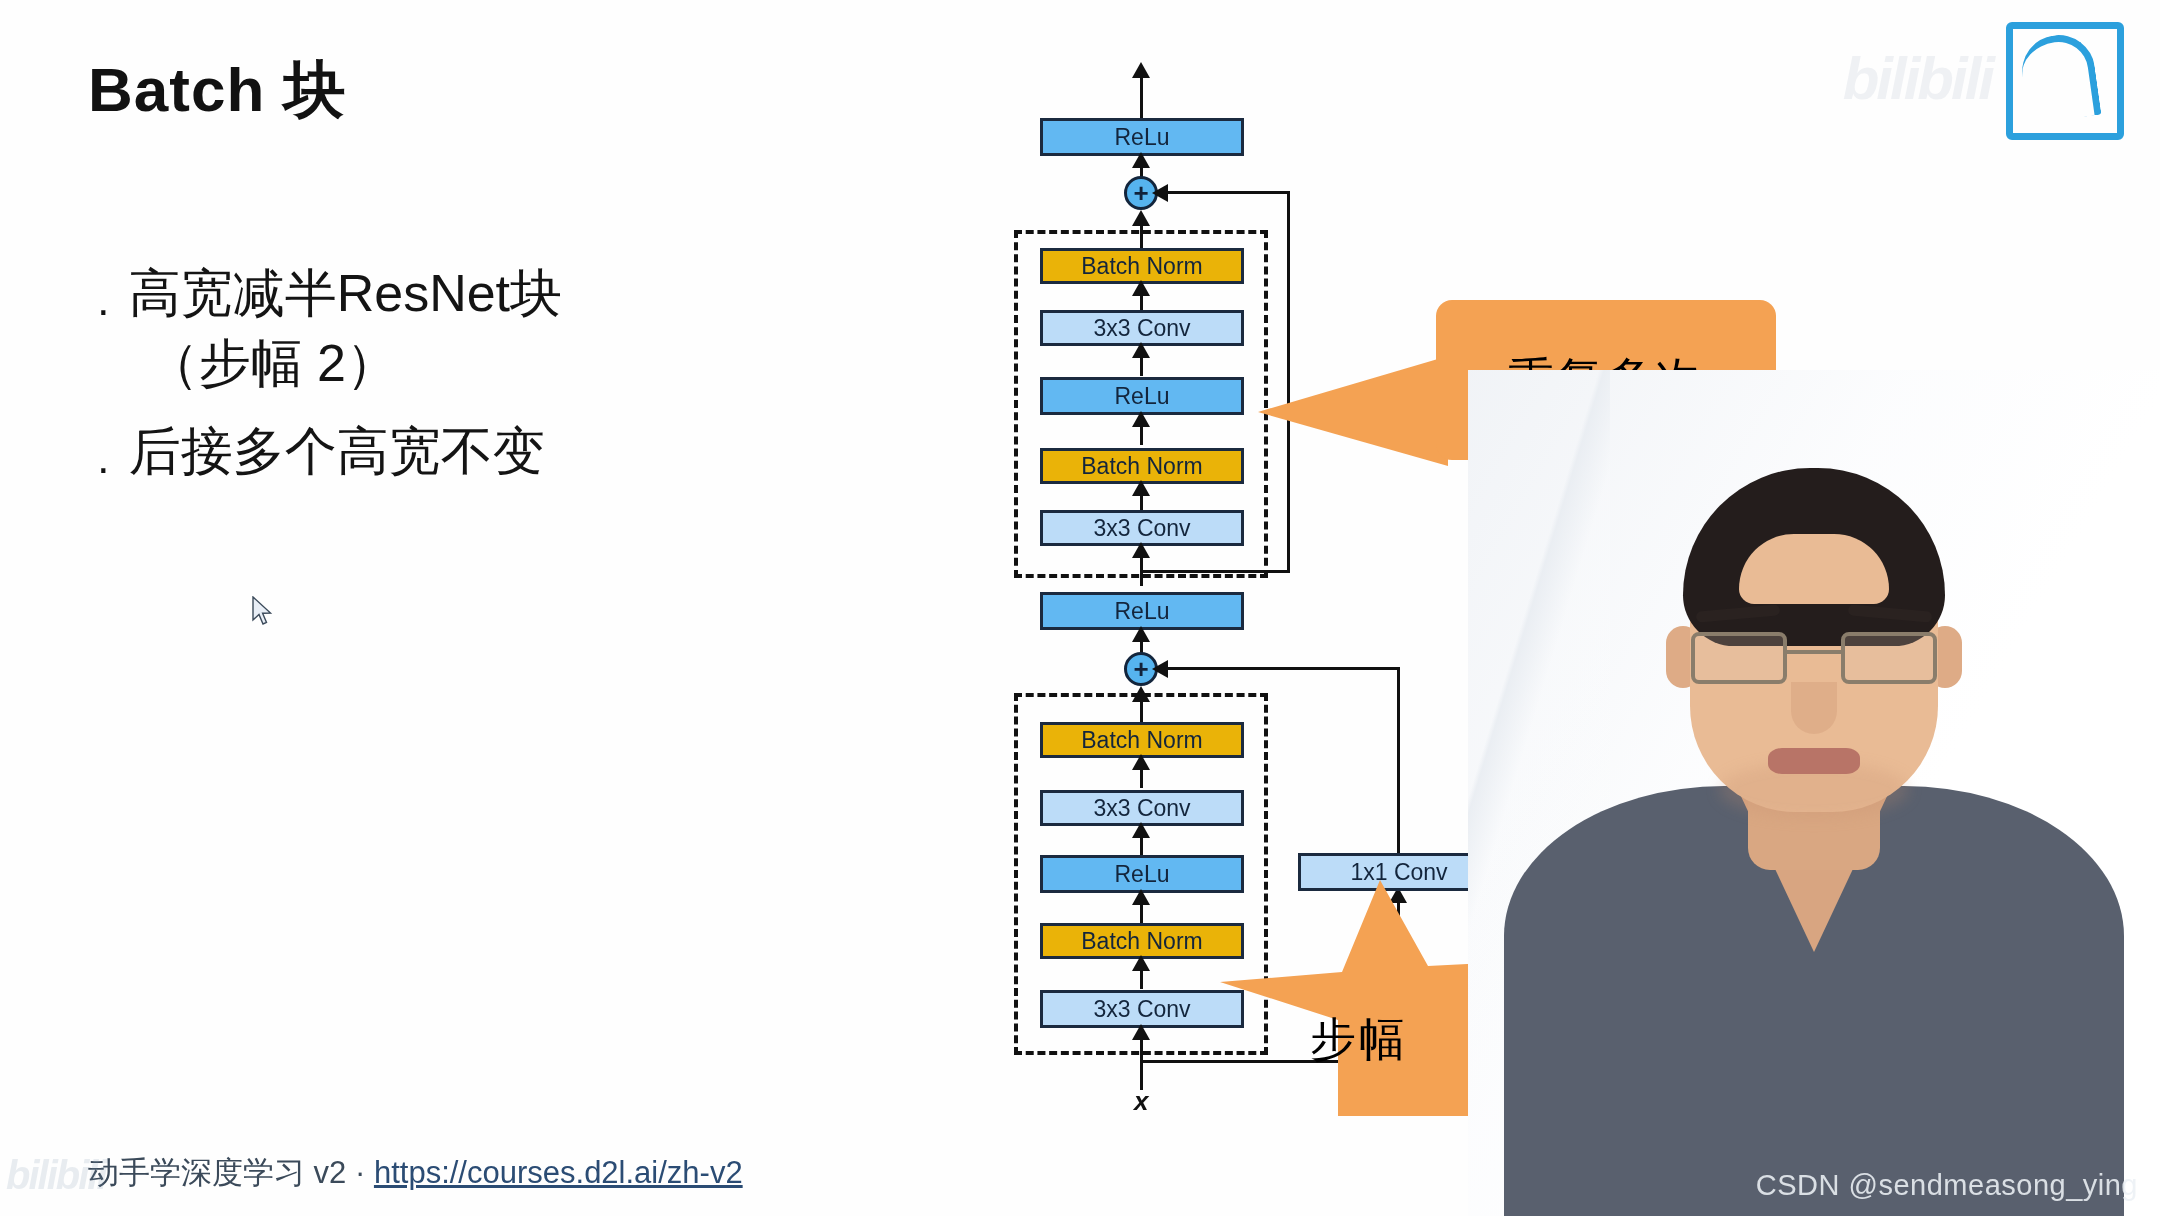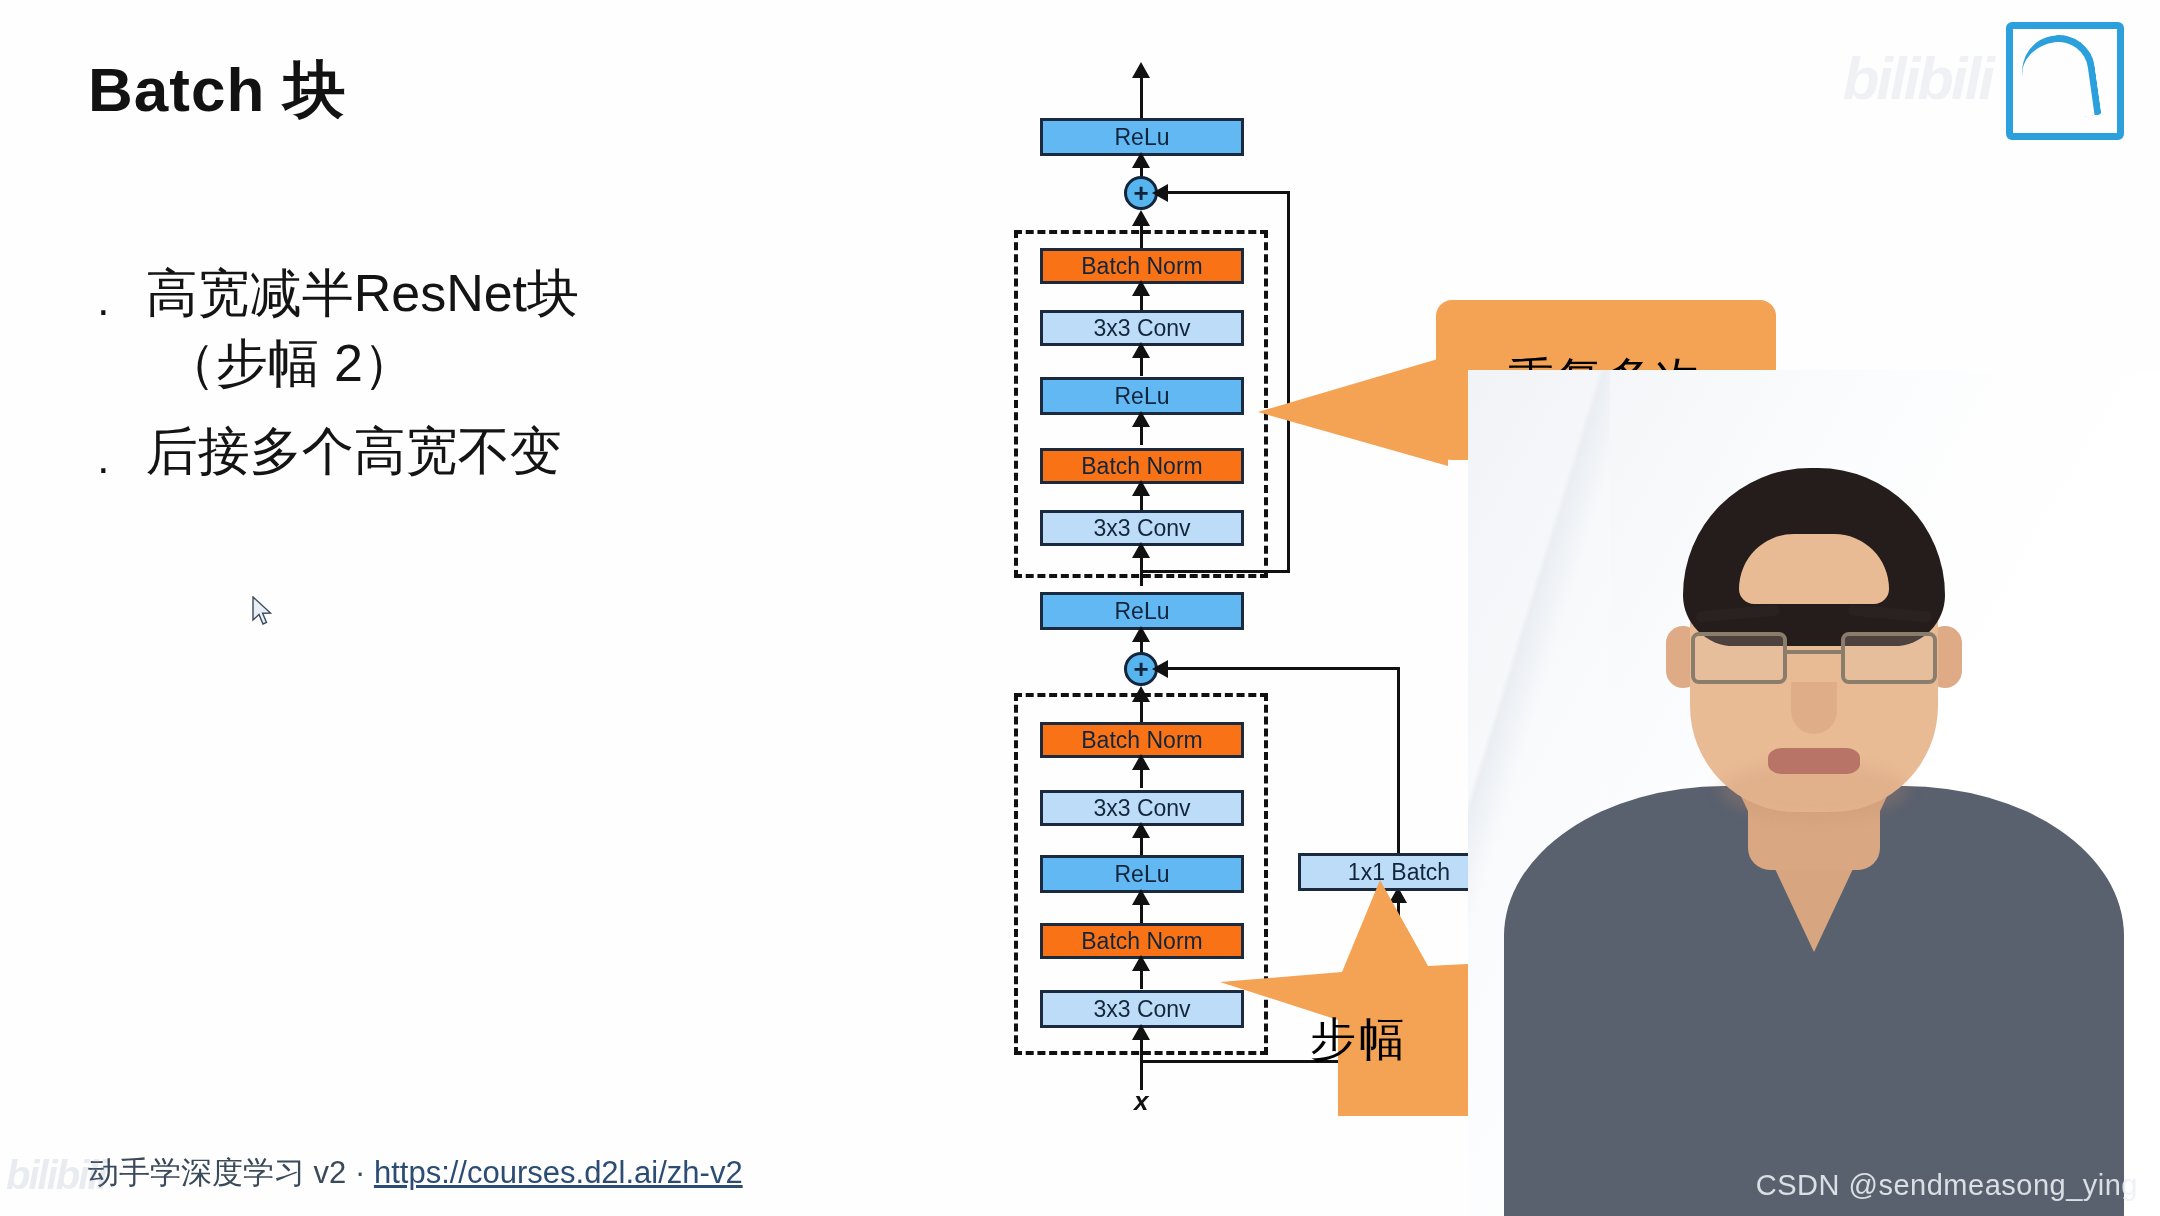--- a/index.html
+++ b/index.html
@@ -32,21 +32,20 @@
   }
   .bullet-dot {
     font-size: 44px; line-height: 1;
     margin-right: 18px; margin-top: 30px;
     color: #111;
   }
   .bullet-text {
     font-size: 52px; line-height: 1.35;
     color: #141414; font-weight: 400;
     width: 610px;
-    margin-left: 17px;
   }
   .bullet-text .ln { display: block; }
   .bullet-text .ln.indent { padding-left: 18px; }
 
   
   #footer {
     position: absolute; left: 88px; bottom: 22px;
     font-size: 31px; color: #3b4a5a;
     white-space: nowrap;
   }
@@ -88,21 +87,21 @@
   .blk {
     position: absolute; box-sizing: border-box;
     border: 3px solid #1b2a3f;
     display: flex; align-items: center; justify-content: center;
     font-size: 23px; color: #13253c;
     background: #ffffff;
     white-space: nowrap;
   }
   .blk.relu { background: #62b8f2; }
   .blk.conv { background: #bcdcf8; }
-  .blk.bn   { background: #f97316; }
+  .blk.bn   { background: #eab308; }
 
   .dashbox {
     position: absolute; box-sizing: border-box;
     border: 4px dashed #111; background: transparent;
   }
   .line { position: absolute; background: #111; }
   .vline { width: 3px; }
   .hline { height: 3px; }
   .plus {
     position: absolute; width: 34px; height: 34px;
@@ -336,21 +335,21 @@
 
     <div class="blk conv" style="left:1040px; top:990px; width:204px; height:38px;">3x3 Conv</div>
 
     <div class="line vline" style="left:1140px; top:1028px; height:62px;"></div>
     <div class="arrowhead ah-up" style="left:1132px; top:1024px;"></div>
     <div class="line hline" style="left:1140px; top:1060px; width:258px;"></div>
     <div class="xlabel" style="left:1134px; top:1086px;">x</div>
 
     <div class="line vline" style="left:1397px; top:893px; height:168px;"></div>
     <div class="arrowhead ah-up" style="left:1389px; top:887px;"></div>
-    <div class="blk conv" style="left:1298px; top:853px; width:202px; height:38px;">1x1 Batch</div>
+    <div class="blk conv" style="left:1298px; top:853px; width:202px; height:38px;">1x1 Conv</div>
 
   </div>
 
   <div>
 
     <svg style="position:absolute; left:1258px; top:296px; width:190px; height:170px;">
       <polygon points="0,116 190,60 190,170" fill="#f4a253"></polygon>
     </svg>
     <div class="callout-box" style="left:1436px; top:300px; width:340px; height:160px;">
       <span class="callout-label">重复多次</span>

